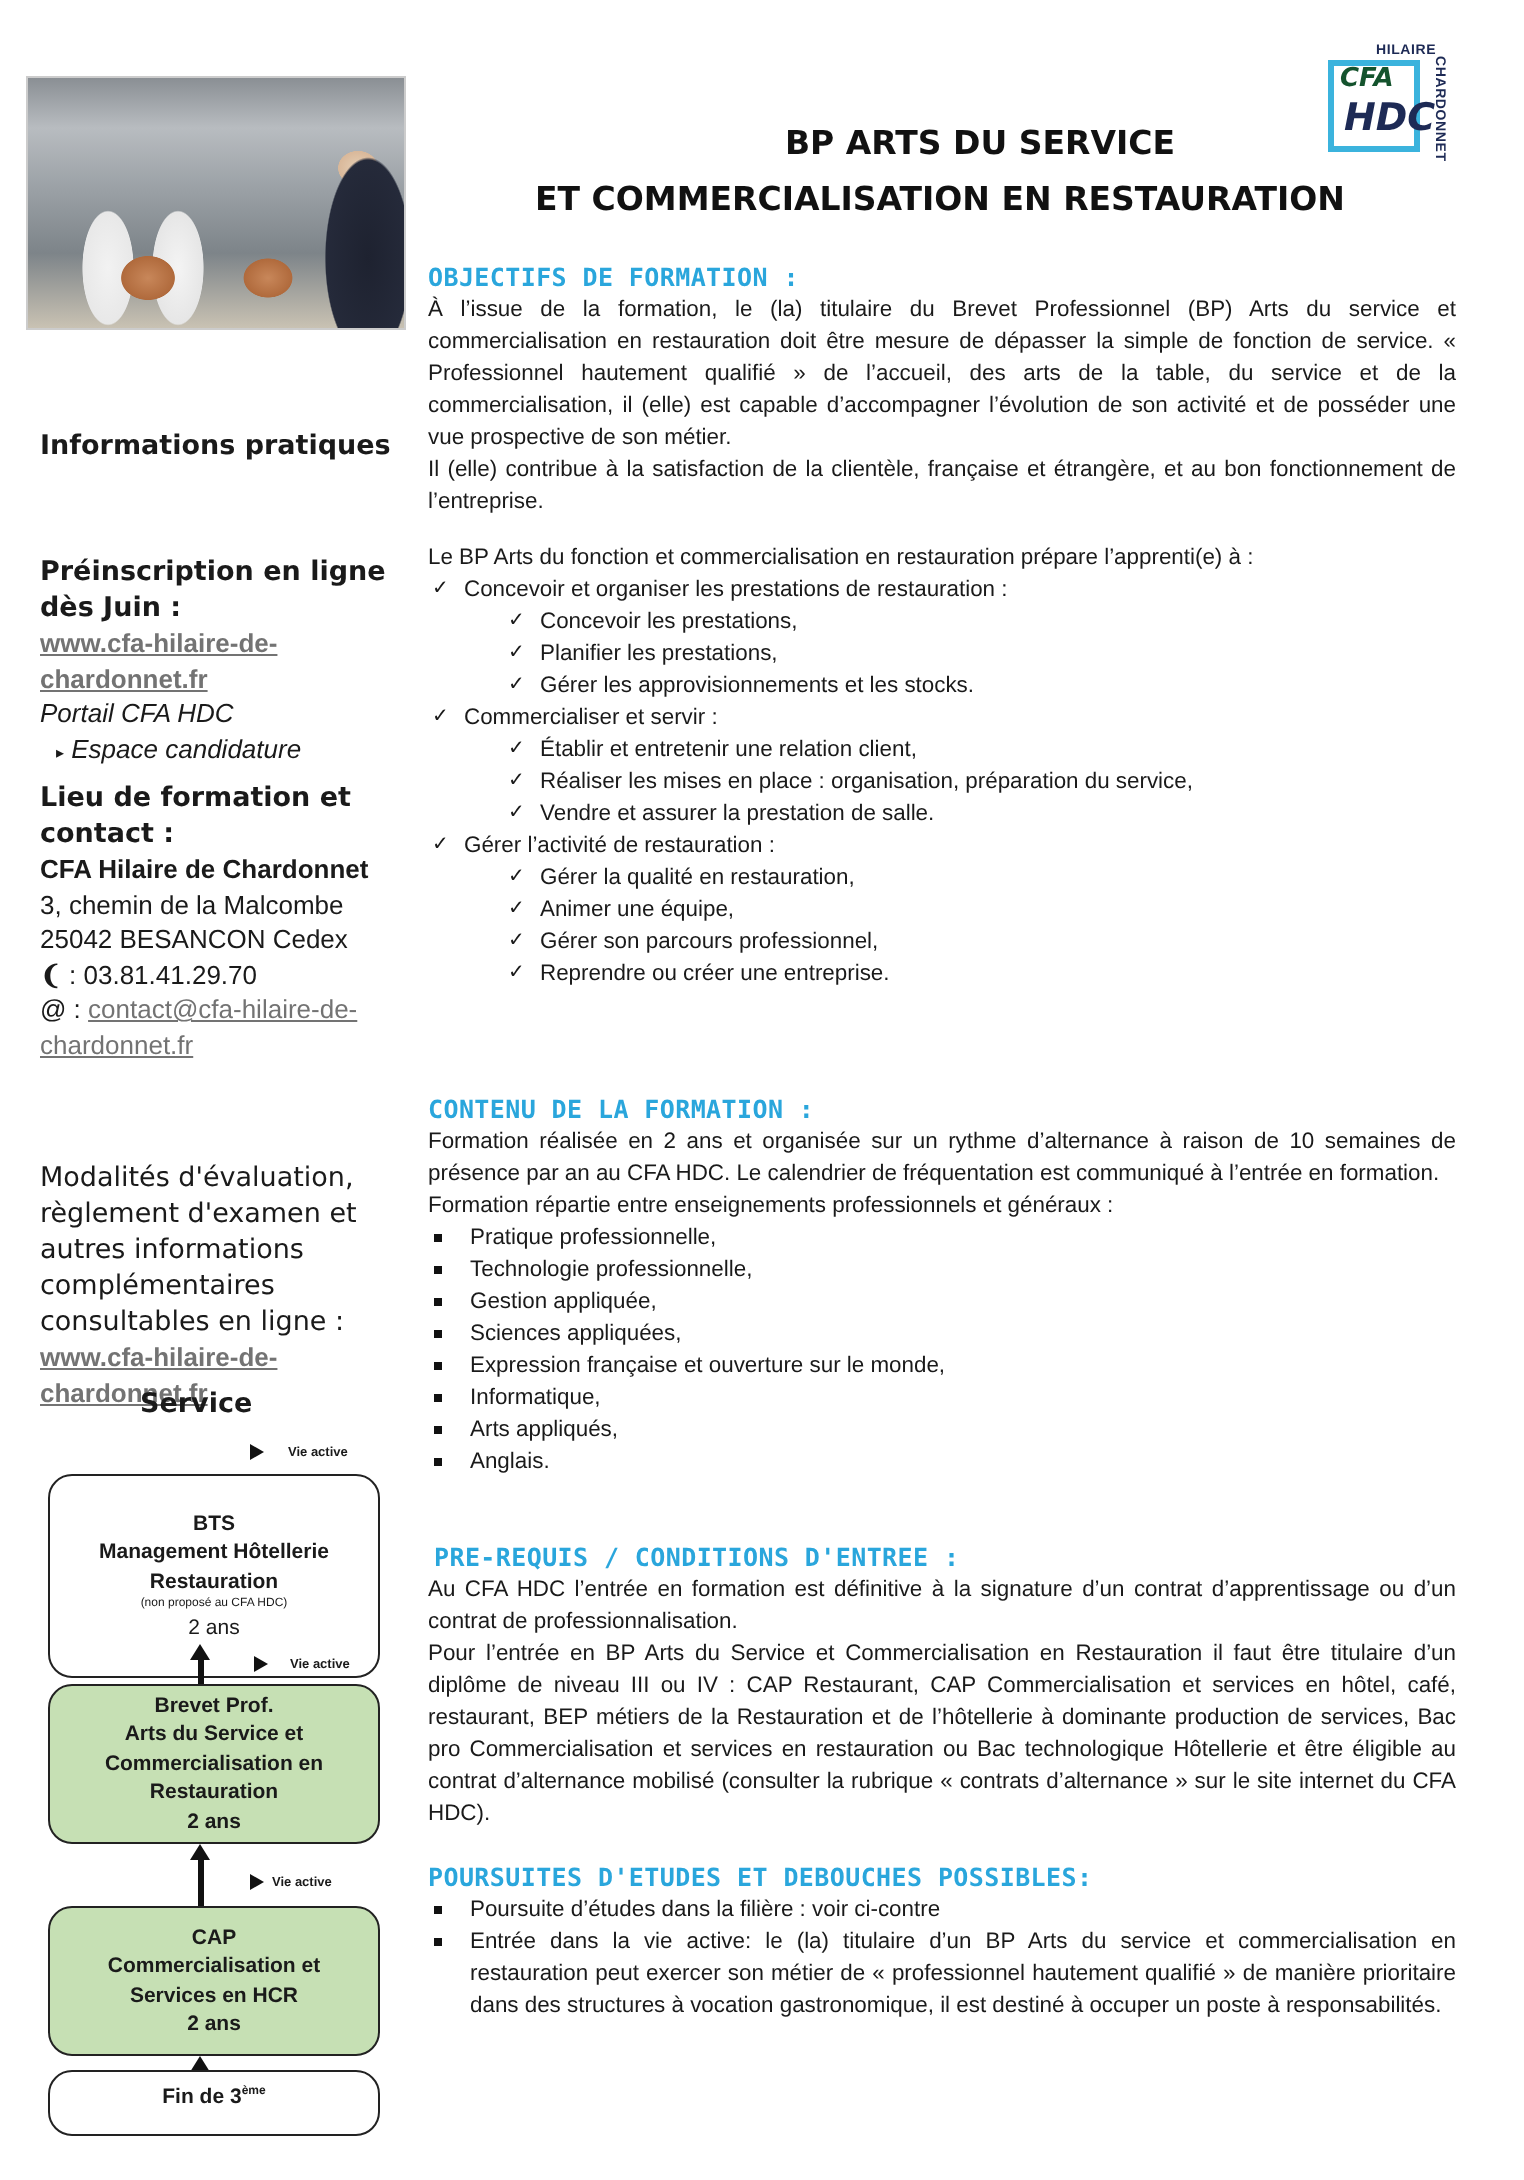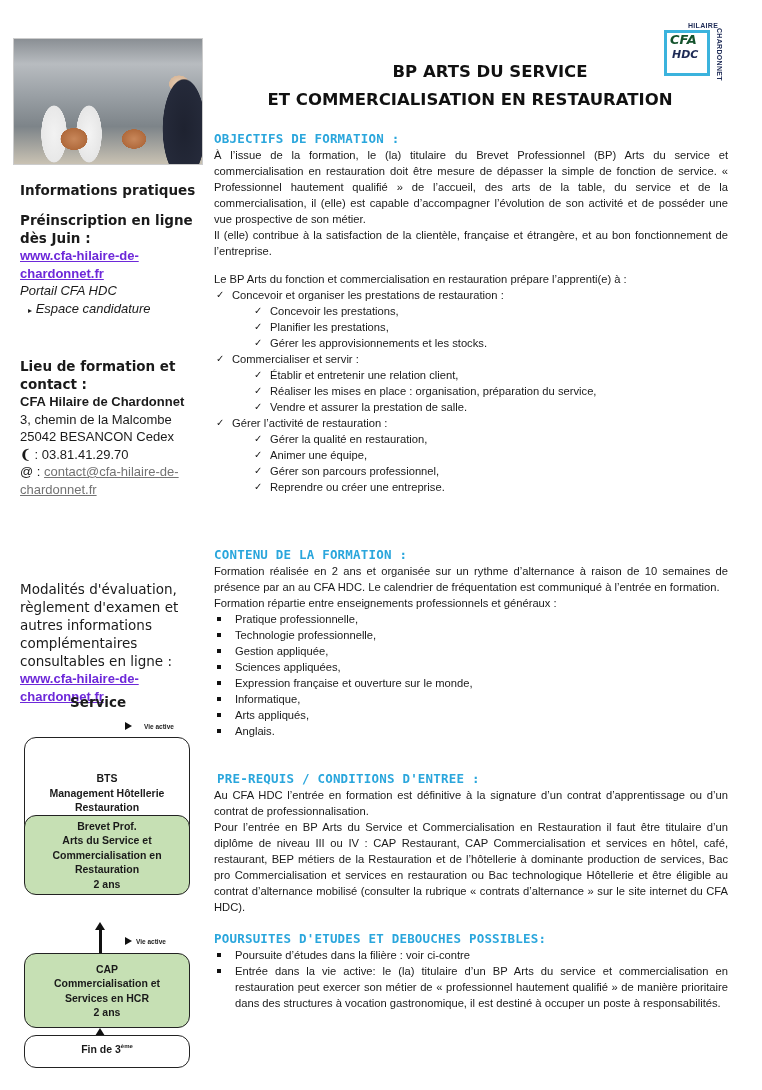--- a/index.html
+++ b/index.html
@@ -20,34 +20,34 @@
     border: 1px solid #ccc;
   }
   .logo {
     position: absolute; left: 664px; top: 18px; width: 62px; height: 62px;
   }
   .logo-box {
     position: absolute; left: 0; top: 12px; width: 46px; height: 46px;
     border: 3px solid #3bb3dd;
   }
   .logo-cfa { position: absolute; left: 6px; top: 14px; font-family: "DejaVu Sans", sans-serif; font-style: italic; font-weight: bold; font-size: 13px; color: #14532d; }
-  .logo-hdc { position: absolute; left: 8px; top: 30px; font-family: "DejaVu Sans", sans-serif; font-style: italic; font-weight: bold; font-size: 11px; color: #1d2a55; }
+  .logo-hdc { position: absolute; left: 8px; top: 30px; font-family: "DejaVu Sans", sans-serif; font-style: italic; font-weight: bold; font-size: 19px; color: #1d2a55; }
   .logo-hilaire { position: absolute; left: 24px; top: 4px; font-size: 7px; font-weight: bold; color: #1d2a55; letter-spacing: 0.3px; }
   .logo-chard { position: absolute; left: 52px; top: 10px; font-size: 7px; font-weight: bold; color: #1d2a55; writing-mode: vertical-rl; letter-spacing: 0.3px; }
 
   .title {
     position: absolute; left: 220px; top: 58px; width: 500px; text-align: center;
     font-family: "DejaVu Sans", sans-serif; font-weight: bold; font-size: 16.5px; line-height: 28px; color: #111;
   }
   .title .t1 { display: block; padding-left: 40px; }
 
   
   .side { position: absolute; left: 20px; width: 190px; font-size: 13px; line-height: 17.5px; }
-  .side-h { font-family: "DejaVu Sans", sans-serif; font-weight: bold; font-size: 13.5px; line-height: 18px; }
-  .link { color: #6d28d9; text-decoration: underline; font-weight: bold; }
+  .side-h { font-family: "DejaVu Sans", sans-serif; font-weight: bold; font-size: 13.5px; line-height: 18px; margin-top: 33px; }
+  .link { color: #737373; text-decoration: underline; font-weight: bold; }
   .link-n { color: #737373; text-decoration: underline; }
   .ital { font-style: italic; }
   .mod { font-family: "DejaVu Sans", sans-serif; font-size: 13.5px; line-height: 18px; margin-top: 47px; }
 
   
   .main { position: absolute; left: 214px; width: 514px; font-size: 11.2px; line-height: 16px; text-align: justify; }
   .sec-h { font-family: "DejaVu Sans Mono", monospace; font-weight: bold; color: #2aa6dc; font-size: 12.5px; letter-spacing: 0.2px; line-height: 16px; }
   p.j { text-align: justify; }
   .chk { position: relative; padding-left: 18px; text-align: justify; }
   .chk::before { content: "\2713"; position: absolute; left: 2px; top: 0; font-size: 10px; }
@@ -112,34 +112,34 @@
 <div class="side" style="top:533px;">
   <div class="mod">Modalités d'évaluation, règlement d'examen et autres informations complémentaires consultables en ligne :</div>
   <div><a class="link"><span>www.cfa-hilaire-de-</span><br><span>chardonnet.fr</span></a></div>
 </div>
 
 <div class="diag-title">Service</div>
 
 <div class="tri" style="left:125px; top:722px;"></div>
 <div class="va" style="left:144px; top:723px;">Vie active</div>
 
-<div class="box" style="top:737px; height:102px; background:#fff;justify-content:flex-end;">
+<div class="box" style="top:737px; height:102px; background:#fff;">
   <b>BTS</b>
   <b>Management Hôtellerie</b>
   <b>Restauration</b>
   <span class="small">(non proposé au CFA HDC)</span>
   <span>2 ans</span>
 </div>
 
 <div class="arrowhead" style="left:95px; top:822px;"></div>
 <div class="vline" style="top:829px; height:13px;"></div>
 <div class="tri" style="left:127px; top:828px;"></div>
 <div class="va" style="left:145px; top:829px;">Vie active</div>
 
-<div class="box green" style="top:815px; height:80px;">
+<div class="box green" style="top:842px; height:80px;">
   <b>Brevet Prof.</b>
   <b>Arts du Service et</b>
   <b>Commercialisation en</b>
   <b>Restauration</b>
   <b>2 ans</b>
 </div>
 
 <div class="arrowhead" style="left:95px; top:922px;"></div>
 <div class="vline" style="top:929px; height:24px;"></div>
 <div class="tri" style="left:125px; top:937px;"></div>

